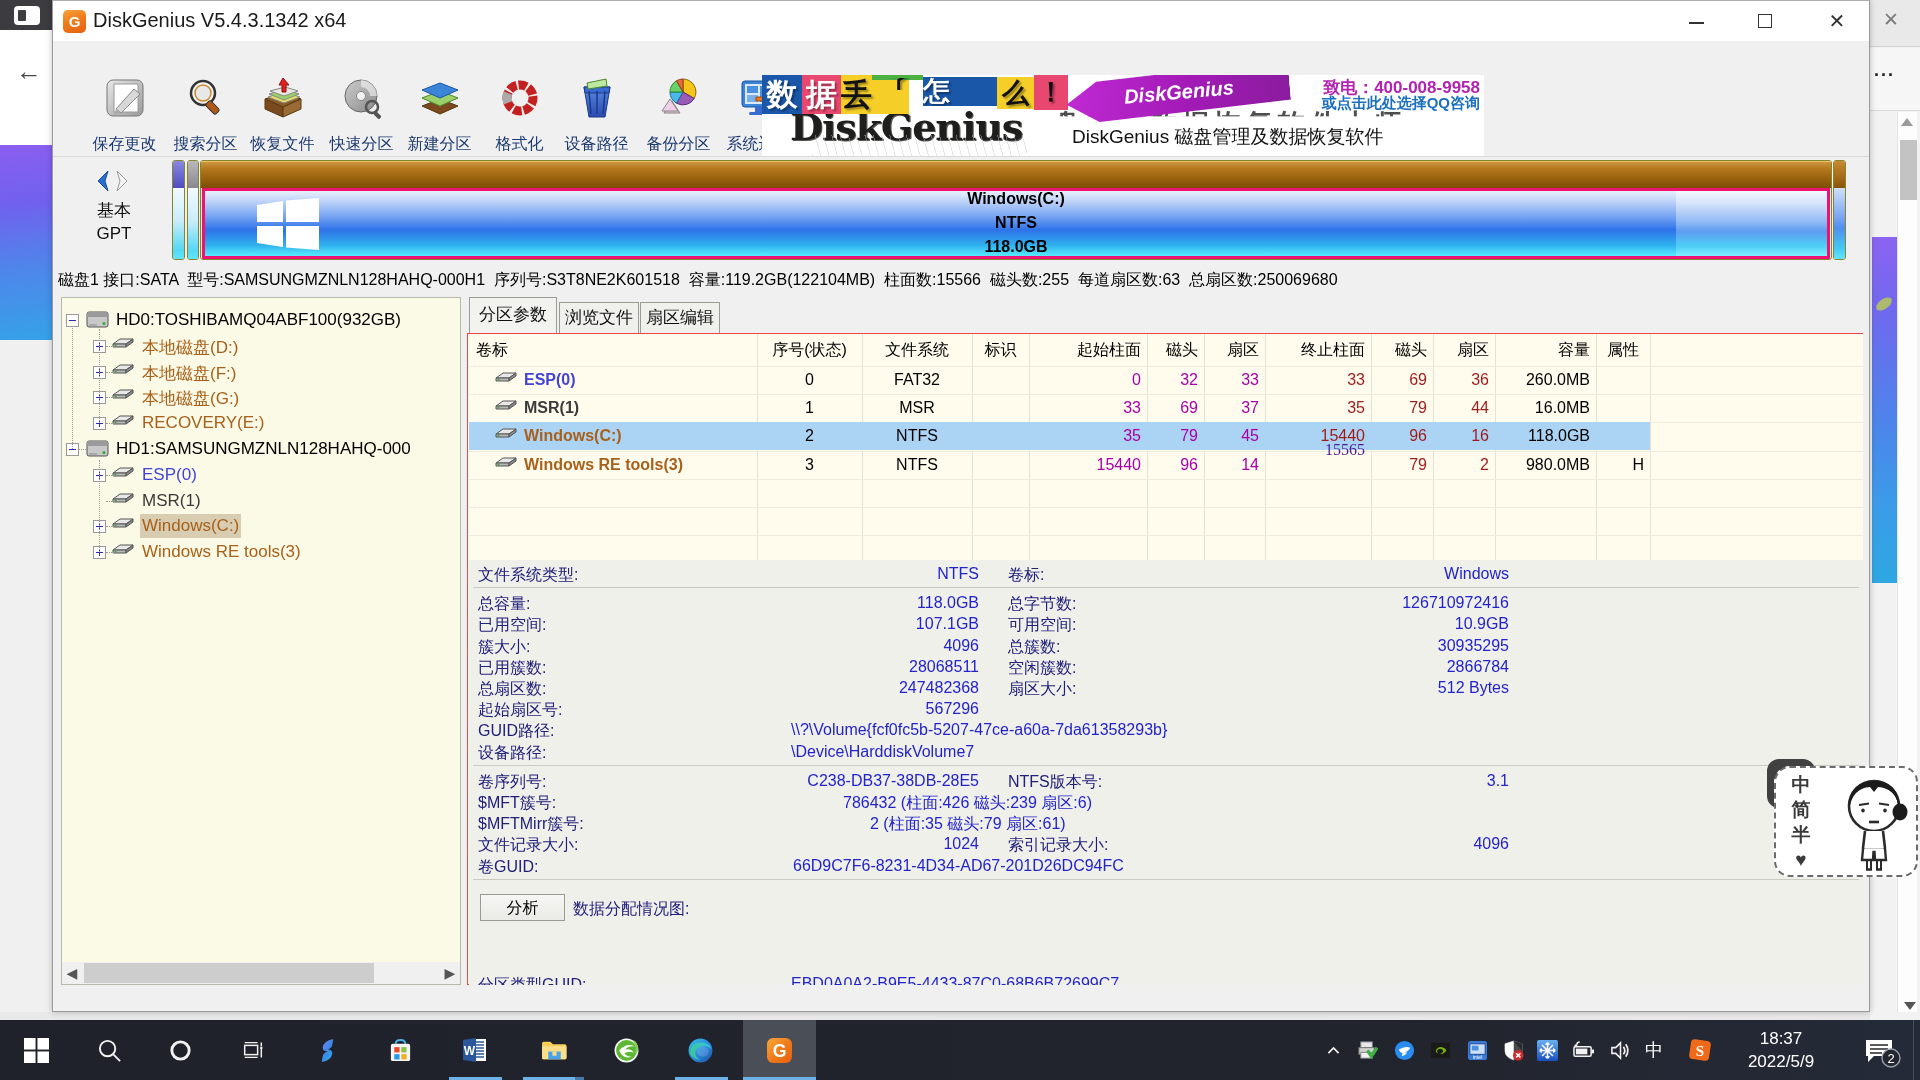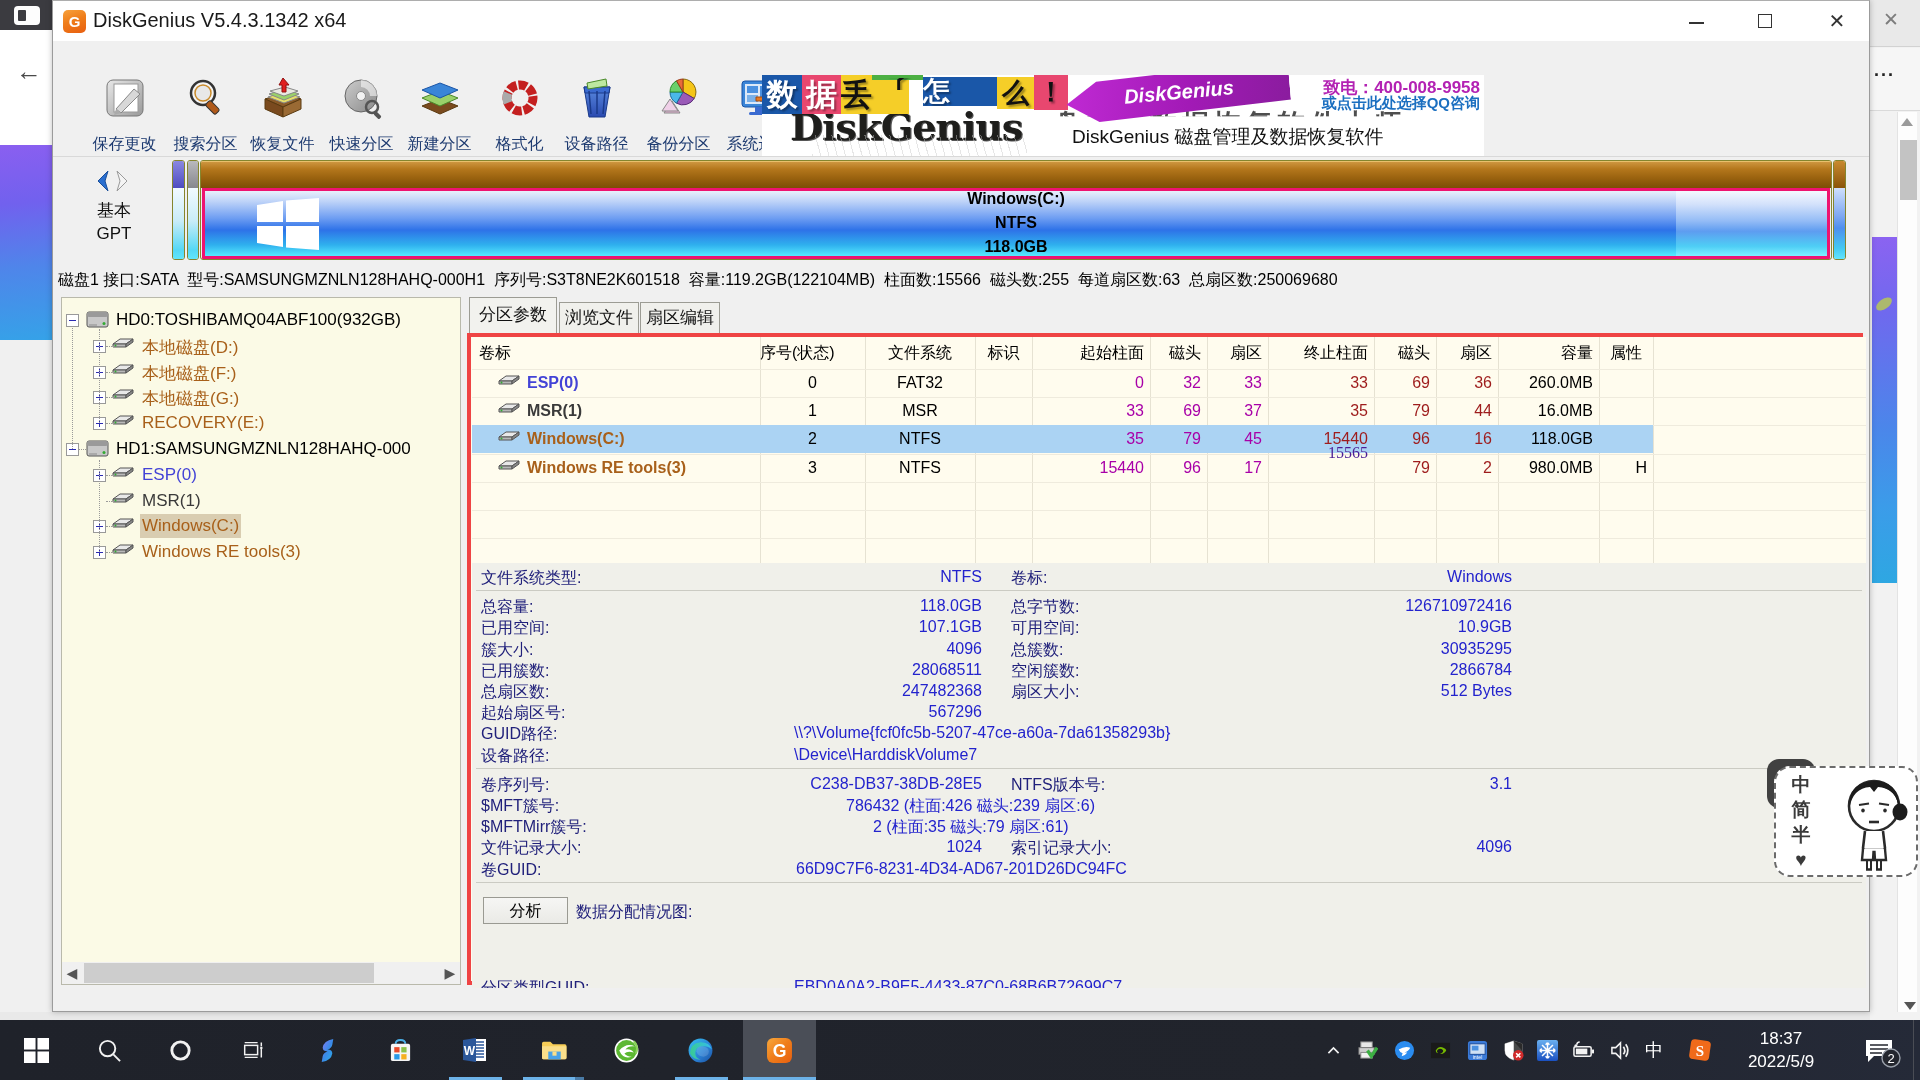--- a/index.html
+++ b/index.html
@@ -97,21 +97,21 @@
   #tree-hscroll { position:absolute; left:0px; bottom:0px; width:398px; height:22px; background:#f0f0f0; }
   #tree-hscroll .arr { position:absolute; top:0; width:20px; height:22px; color:#555; font-size:14px; line-height:22px; text-align:center; }
   #tree-thumb { position:absolute; left:22px; top:1px; width:290px; height:20px; background:#cdcdcd; }
 
   #splitter { left:408px; top:296px; width:6px; height:688px; background:#f0f0f0; }
 
   #right-panel { left:414px; top:296px; width:1396px; height:688px; }
   .tab { position:absolute; top:5px; height:31px; background:#f0f0ec; border:1px solid #9c9c94; border-bottom:none; font-size:17px; color:#111; text-align:center; line-height:29px; }
   #tab-0 { left:2px; top:0px; height:36px; width:88px; background:#f2f2ee; z-index:3; line-height:34px; }
   #tab-1 { left:92px; width:80px; } #tab-2 { left:173px; width:80px; }
-  #tab-page { position:absolute; left:0; top:36px; width:1396px; height:652px; border:4px solid #ef4444; background:#fffcee; }
+  #tab-page { position:absolute; left:0; top:36px; width:1396px; height:652px; border:1px solid #ef4444; background:#fffcee; }
 
   
   #ptable { position:absolute; left:1px; top:0px; width:1394px; height:226px; background:#fffcee; }
   .vline { position:absolute; top:0; width:1px; height:226px; background:#e6e2d2; }
   .hline { position:absolute; left:0; width:100%; height:1px; background:#efebdd; }
   .th { position:absolute; top:6px; font-size:16px; color:#000; white-space:nowrap; }
   .row-sel { position:absolute; left:0; top:88px; width:1181px; height:28px; background:#abd3f3; }
   .td { position:absolute; font-size:16px; white-space:nowrap; }
   .pname { font-weight:bold; }
 
@@ -522,21 +522,21 @@
           <div class="vline" style="left: 1127px;"></div>
           <div class="vline" style="left: 1181px;"></div>
           <div class="hline" style="top: 32px;"></div>
           <div class="hline" style="top: 60.2px;"></div>
           <div class="hline" style="top: 88.4px;"></div>
           <div class="hline" style="top: 116.6px;"></div>
           <div class="hline" style="top: 144.8px;"></div>
           <div class="hline" style="top: 173px;"></div>
           <div class="hline" style="top: 201.2px;"></div>
           <div class="th" style="left: 7px;">卷标</div>
-          <div class="th" style="left: 288px; width: 105px; text-align: left;">序号(状态)</div>
+          <div class="th" style="left: 288px; width: 105px; text-align: center;">序号(状态)</div>
           <div class="th" style="left: 393px; width: 110px; text-align: center;">文件系统</div>
           <div class="th" style="left: 503px; width: 57px; text-align: center;">标识</div>
           <div class="th" style="right: 722px;">起始柱面</div>
           <div class="th" style="right: 665px;">磁头</div>
           <div class="th" style="right: 604px;">扇区</div>
           <div class="th" style="right: 498px;">终止柱面</div>
           <div class="th" style="right: 436px;">磁头</div>
           <div class="th" style="right: 374px;">扇区</div>
           <div class="th" style="right: 273px;">容量</div>
           <div class="th" style="left: 1127px; width: 54px; text-align: center;">属性</div>
@@ -593,21 +593,21 @@
               <path d="M2 8 L9 3 L22 3 L15 8 Z" fill="#e8e8e8" stroke="#555"></path>
               <path d="M2 8 L15 8 L15 11 L2 11 Z" fill="#b8b8b8" stroke="#555"></path>
               <path d="M15 8 L22 3 L22 6 L15 11 Z" fill="#888" stroke="#555"></path>
               <circle cx="4.5" cy="9.5" r="1" fill="#3a3"></circle>
             </svg></div>
           <div class="td pname" style="top: 121.6px; left: 55px; color: rgb(168, 96, 26);">Windows RE tools(3)</div>
           <div class="td" style="top: 121.6px; left: 288px; width: 105px; text-align: center;">3</div>
           <div class="td" style="top: 121.6px; left: 393px; width: 110px; text-align: center;">NTFS</div>
           <div class="td" style="top: 121.6px; right: 722px; color: rgb(168, 0, 168);">15440</div>
           <div class="td" style="top: 121.6px; right: 665px; color: rgb(168, 0, 168);">96</div>
-          <div class="td" style="top: 121.6px; right: 604px; color: rgb(168, 0, 168);">17</div>
+          <div class="td" style="top: 121.6px; right: 604px; color: rgb(168, 0, 168);">14</div>
           <div class="td" style="top: 107px; right: 498px; color: #4c1d95; font-family: Liberation Serif, serif;">15565</div>
           <div class="td" style="top: 121.6px; right: 436px; color: rgb(158, 28, 28);">79</div>
           <div class="td" style="top: 121.6px; right: 374px; color: rgb(158, 28, 28);">2</div>
           <div class="td" style="top: 121.6px; right: 273px;">980.0MB</div>
           <div class="td" style="top: 121.6px; right: 219px;">H</div>
         </div>
       <div id="details">
           <div class="dlabel" style="left: 9px; top: 5px;">文件系统类型:</div>
           <div class="dvalue" style="right: 884px; top: 5px;">NTFS</div>
           <div class="dlabel" style="left: 539px; top: 5px;">卷标:</div>

